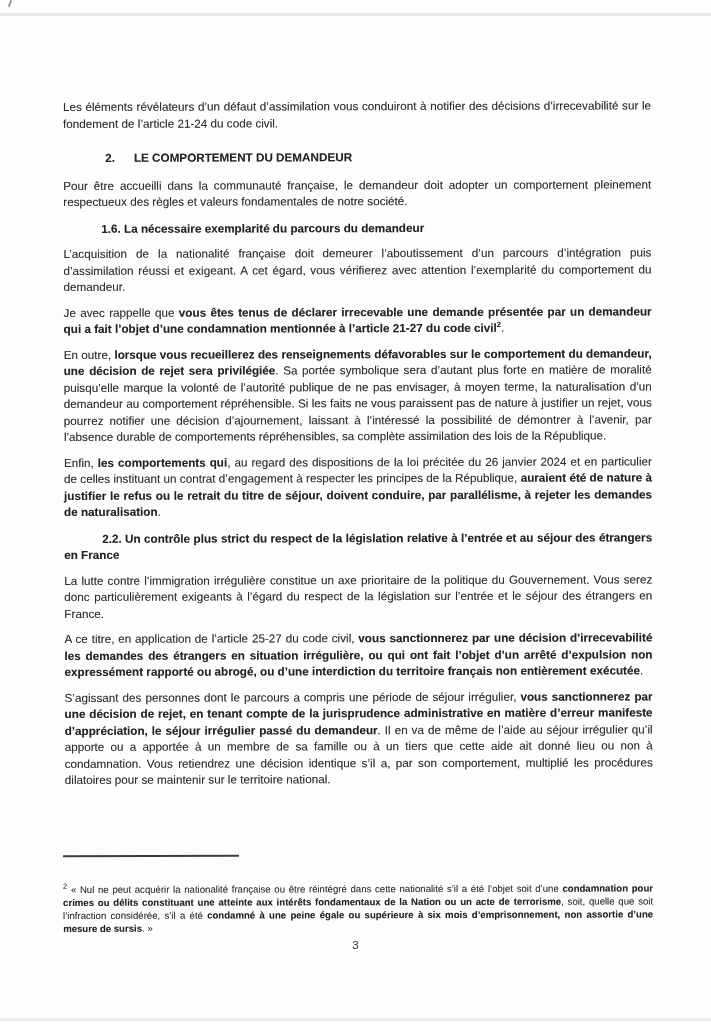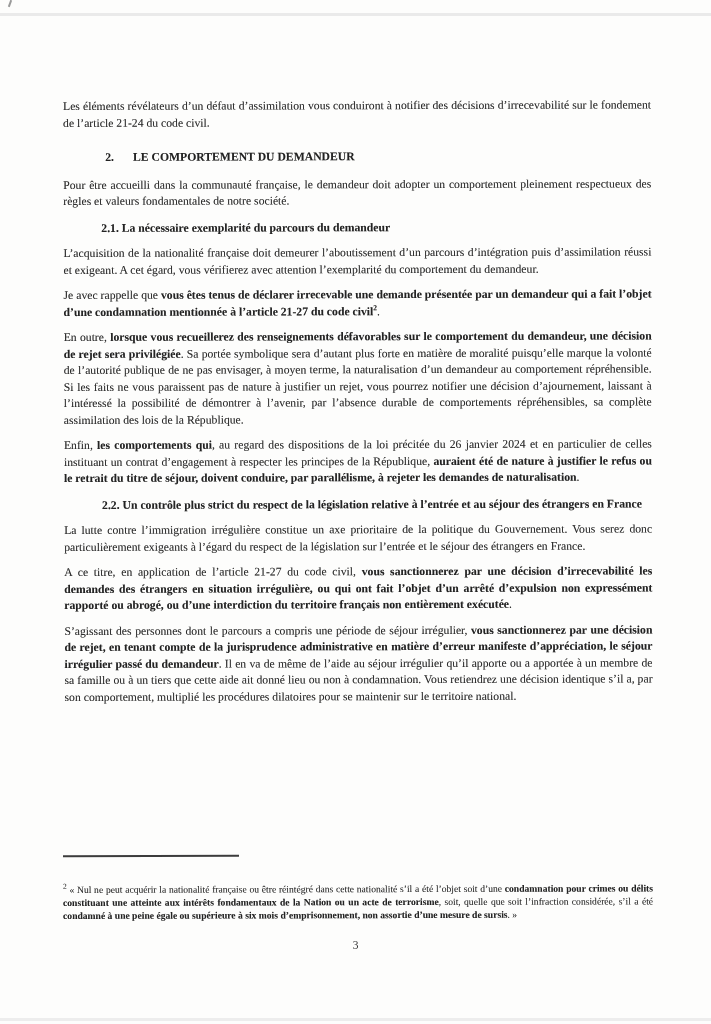--- a/index.html
+++ b/index.html
@@ -2,21 +2,21 @@
 <html lang="fr"><head>
 <meta charset="utf-8">
 <style>
   html, body { margin: 0; padding: 0; background: #ffffff; }
   .stage {
     position: relative;
     width: 711px;
     height: 1024px;
     overflow: hidden;
     background: #fdfdfc;
-    font-family: Liberation Serif, serif;
+    font-family: Liberation Sans, sans-serif;
     color: #2d2d2d;
   }
   .scan-band { position: absolute; left: 0; right: 0; height: 3px; background: #eaeaea; }
   .scan-band.top { top: 13px; }
   .scan-band.bottom { top: 1018px; background: #ededed; }
   .corner-mark {
     position: absolute; left: 9px; top: 0;
     width: 2px; height: 7px; background: #9a9a9a;
     transform: rotate(20deg);
   }
@@ -68,28 +68,28 @@
 <body>
 
 <div class="stage">
   <div class="scan-band top"></div>
   <div class="corner-mark"></div>
 
   <div class="content" id="doc-blocks">
       <p class="blk p"><span>Les éléments révélateurs d’un défaut d’assimilation vous conduiront à notifier des décisions d’irrecevabilité sur le fondement de l’article 21-24 du code civil.</span></p>
       <p class="blk h1"><b class="hnum">2.</b><b>LE COMPORTEMENT DU DEMANDEUR</b></p>
       <p class="blk p"><span>Pour être accueilli dans la communauté française, le demandeur doit adopter un comportement pleinement respectueux des règles et valeurs fondamentales de notre société.</span></p>
-      <p class="blk hsub"><b>2.1. La nécessaire exemplarité du parcours du demandeur</b></p>
+      <p class="blk hsub"><b>1.6. La nécessaire exemplarité du parcours du demandeur</b></p>
       <p class="blk p"><span>L’acquisition de la nationalité française doit demeurer l’aboutissement d’un parcours d’intégration puis d’assimilation réussi et exigeant. A cet égard, vous vérifierez avec attention l’exemplarité du comportement du demandeur.</span></p>
       <p class="blk p"><span>Je avec rappelle que </span><b>vous êtes tenus de déclarer irrecevable une demande présentée par un demandeur qui a fait l’objet d’une condamnation mentionnée à l’article 21-27 du code civil</b><b><sup>2</sup></b><span>.</span></p>
       <p class="blk p"><span>En outre, </span><b>lorsque vous recueillerez des renseignements défavorables sur le comportement du demandeur, une décision de rejet sera privilégiée</b><span>. Sa portée symbolique sera d’autant plus forte en matière de moralité puisqu’elle marque la volonté de l’autorité publique de ne pas envisager, à moyen terme, la naturalisation d’un demandeur au comportement répréhensible. Si les faits ne vous paraissent pas de nature à justifier un rejet, vous pourrez notifier une décision d’ajournement, laissant à l’intéressé la possibilité de démontrer à l’avenir, par l’absence durable de comportements répréhensibles, sa complète assimilation des lois de la République.</span></p>
       <p class="blk p"><span>Enfin, </span><b>les comportements qui</b><span>, au regard des dispositions de la loi précitée du 26 janvier 2024 et en particulier de celles instituant un contrat d’engagement à respecter les principes de la République, </span><b>auraient été de nature à justifier le refus ou le retrait du titre de séjour, doivent conduire, par parallélisme, à rejeter les demandes de naturalisation</b><span>.</span></p>
       <p class="blk hsub"><b>2.2. Un contrôle plus strict du respect de la législation relative à l’entrée et au séjour des étrangers en France</b></p>
       <p class="blk p"><span>La lutte contre l’immigration irrégulière constitue un axe prioritaire de la politique du Gouvernement. Vous serez donc particulièrement exigeants à l’égard du respect de la législation sur l’entrée et le séjour des étrangers en France.</span></p>
-      <p class="blk p"><span>A ce titre, en application de l’article 21-27 du code civil, </span><b>vous sanctionnerez par une décision d’irrecevabilité les demandes des étrangers en situation irrégulière, ou qui ont fait l’objet d’un arrêté d’expulsion non expressément rapporté ou abrogé, ou d’une interdiction du territoire français non entièrement exécutée</b><span>.</span></p>
+      <p class="blk p"><span>A ce titre, en application de l’article 25-27 du code civil, </span><b>vous sanctionnerez par une décision d’irrecevabilité les demandes des étrangers en situation irrégulière, ou qui ont fait l’objet d’un arrêté d’expulsion non expressément rapporté ou abrogé, ou d’une interdiction du territoire français non entièrement exécutée</b><span>.</span></p>
       <p class="blk p"><span>S’agissant des personnes dont le parcours a compris une période de séjour irrégulier, </span><b>vous sanctionnerez par une décision de rejet, en tenant compte de la jurisprudence administrative en matière d’erreur manifeste d’appréciation, le séjour irrégulier passé du demandeur</b><span>. Il en va de même de l’aide au séjour irrégulier qu’il apporte ou a apportée à un membre de sa famille ou à un tiers que cette aide ait donné lieu ou non à condamnation. Vous retiendrez une décision identique s’il a, par son comportement, multiplié les procédures dilatoires pour se maintenir sur le territoire national.</span></p>
     </div>
 
   <div class="footnote-divider"></div>
   <div class="footnote" id="footnote-text"><span><sup>2</sup></span><span> « Nul ne peut acquérir la nationalité française ou être réintégré dans cette nationalité s’il a été l’objet soit d’une </span><b>condamnation pour crimes ou délits constituant une atteinte aux intérêts fondamentaux de la Nation ou un acte de terrorisme</b><span>, soit, quelle que soit l’infraction considérée, s’il a été </span><b>condamné à une peine égale ou supérieure à six mois d’emprisonnement, non assortie d’une mesure de sursis</b><span>. »</span></div>
 
   <div class="page-number">3</div>
 
   <div class="scan-band bottom"></div>
 </div>

